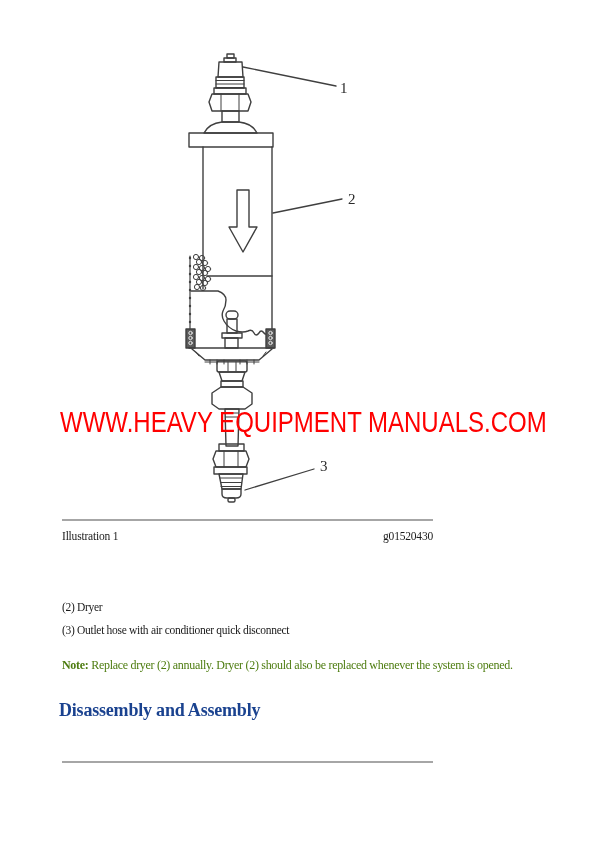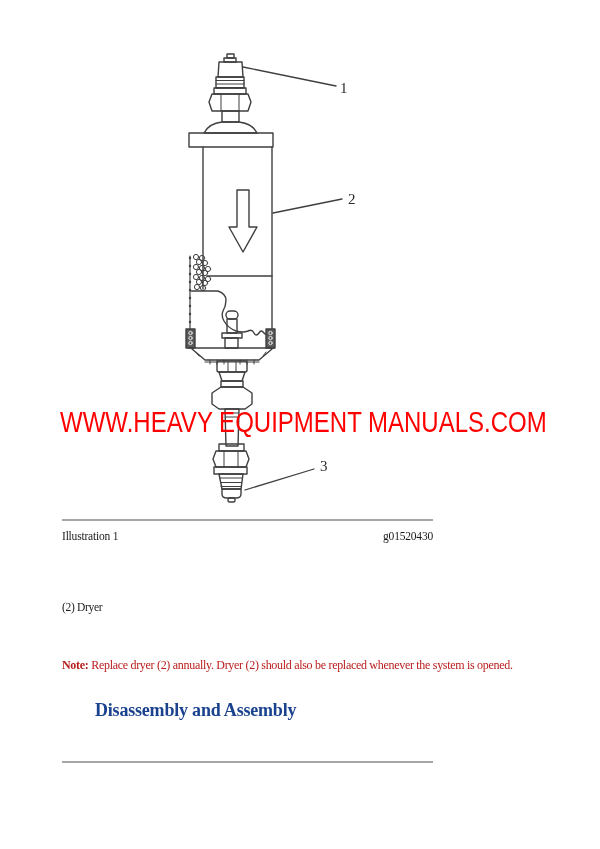--- a/index.html
+++ b/index.html
@@ -30,26 +30,26 @@
     display:flex; justify-content:space-between;
     font-size:11.5px; letter-spacing:-0.2px;text-align:right;
   }
   .fig-title { position:absolute; left:62px; top:555px; font-size:11.5px; letter-spacing:-0.3px; }
   .fig-cap { position:absolute; left:62px; font-size:11.5px; letter-spacing:-0.3px; }
   .cap-0 { top:578px; }
   .cap-1 { top:601px; }
   .cap-2 { top:624px; }
   .note {
     position:absolute; left:62px; top:658px; width:500px;
-    font-size:12px; letter-spacing:-0.3px; line-height:1.3; color:#b91c1c;
+    font-size:12px; letter-spacing:-0.3px; line-height:1.3; color:#4d7c0f;
   }
   .note .note-label { font-weight:bold; }
   .section-heading {
     position:absolute; left:59px; top:700px;
-    font-size:18px; font-weight:bold; color:#1a428f; letter-spacing:-0.2px;margin-left:36px;
+    font-size:18px; font-weight:bold; color:#1a428f; letter-spacing:-0.2px;
   }
 </style>
 </head>
 <body>
 
 <div class="page">
 
   <svg class="figure-svg" width="600" height="520" viewBox="0 0 600 520">
     <g stroke="#3f3f3f" stroke-width="1.4" fill="none" stroke-linejoin="round" stroke-linecap="round">
 
@@ -170,20 +170,21 @@
 
   <div class="rule rule-top"></div>
 
   <div class="fig-meta">
     <span>Illustration 1</span>
     <span>g01520430</span>
   </div>
 
 
   <div class="fig-cap cap-1">(2) Dryer</div>
+  <div class="fig-cap cap-2">(3) Outlet hose with air conditioner quick disconnect</div>
 
   <p class="note"><span class="note-label">Note:</span> <span>Replace dryer (2) annually. Dryer (2) should also be replaced whenever the system is opened.</span></p>
 
   <h2 class="section-heading">Disassembly and Assembly</h2>
 
   <div class="rule rule-bottom"></div>
 
 </div>
 
 </body></html>

